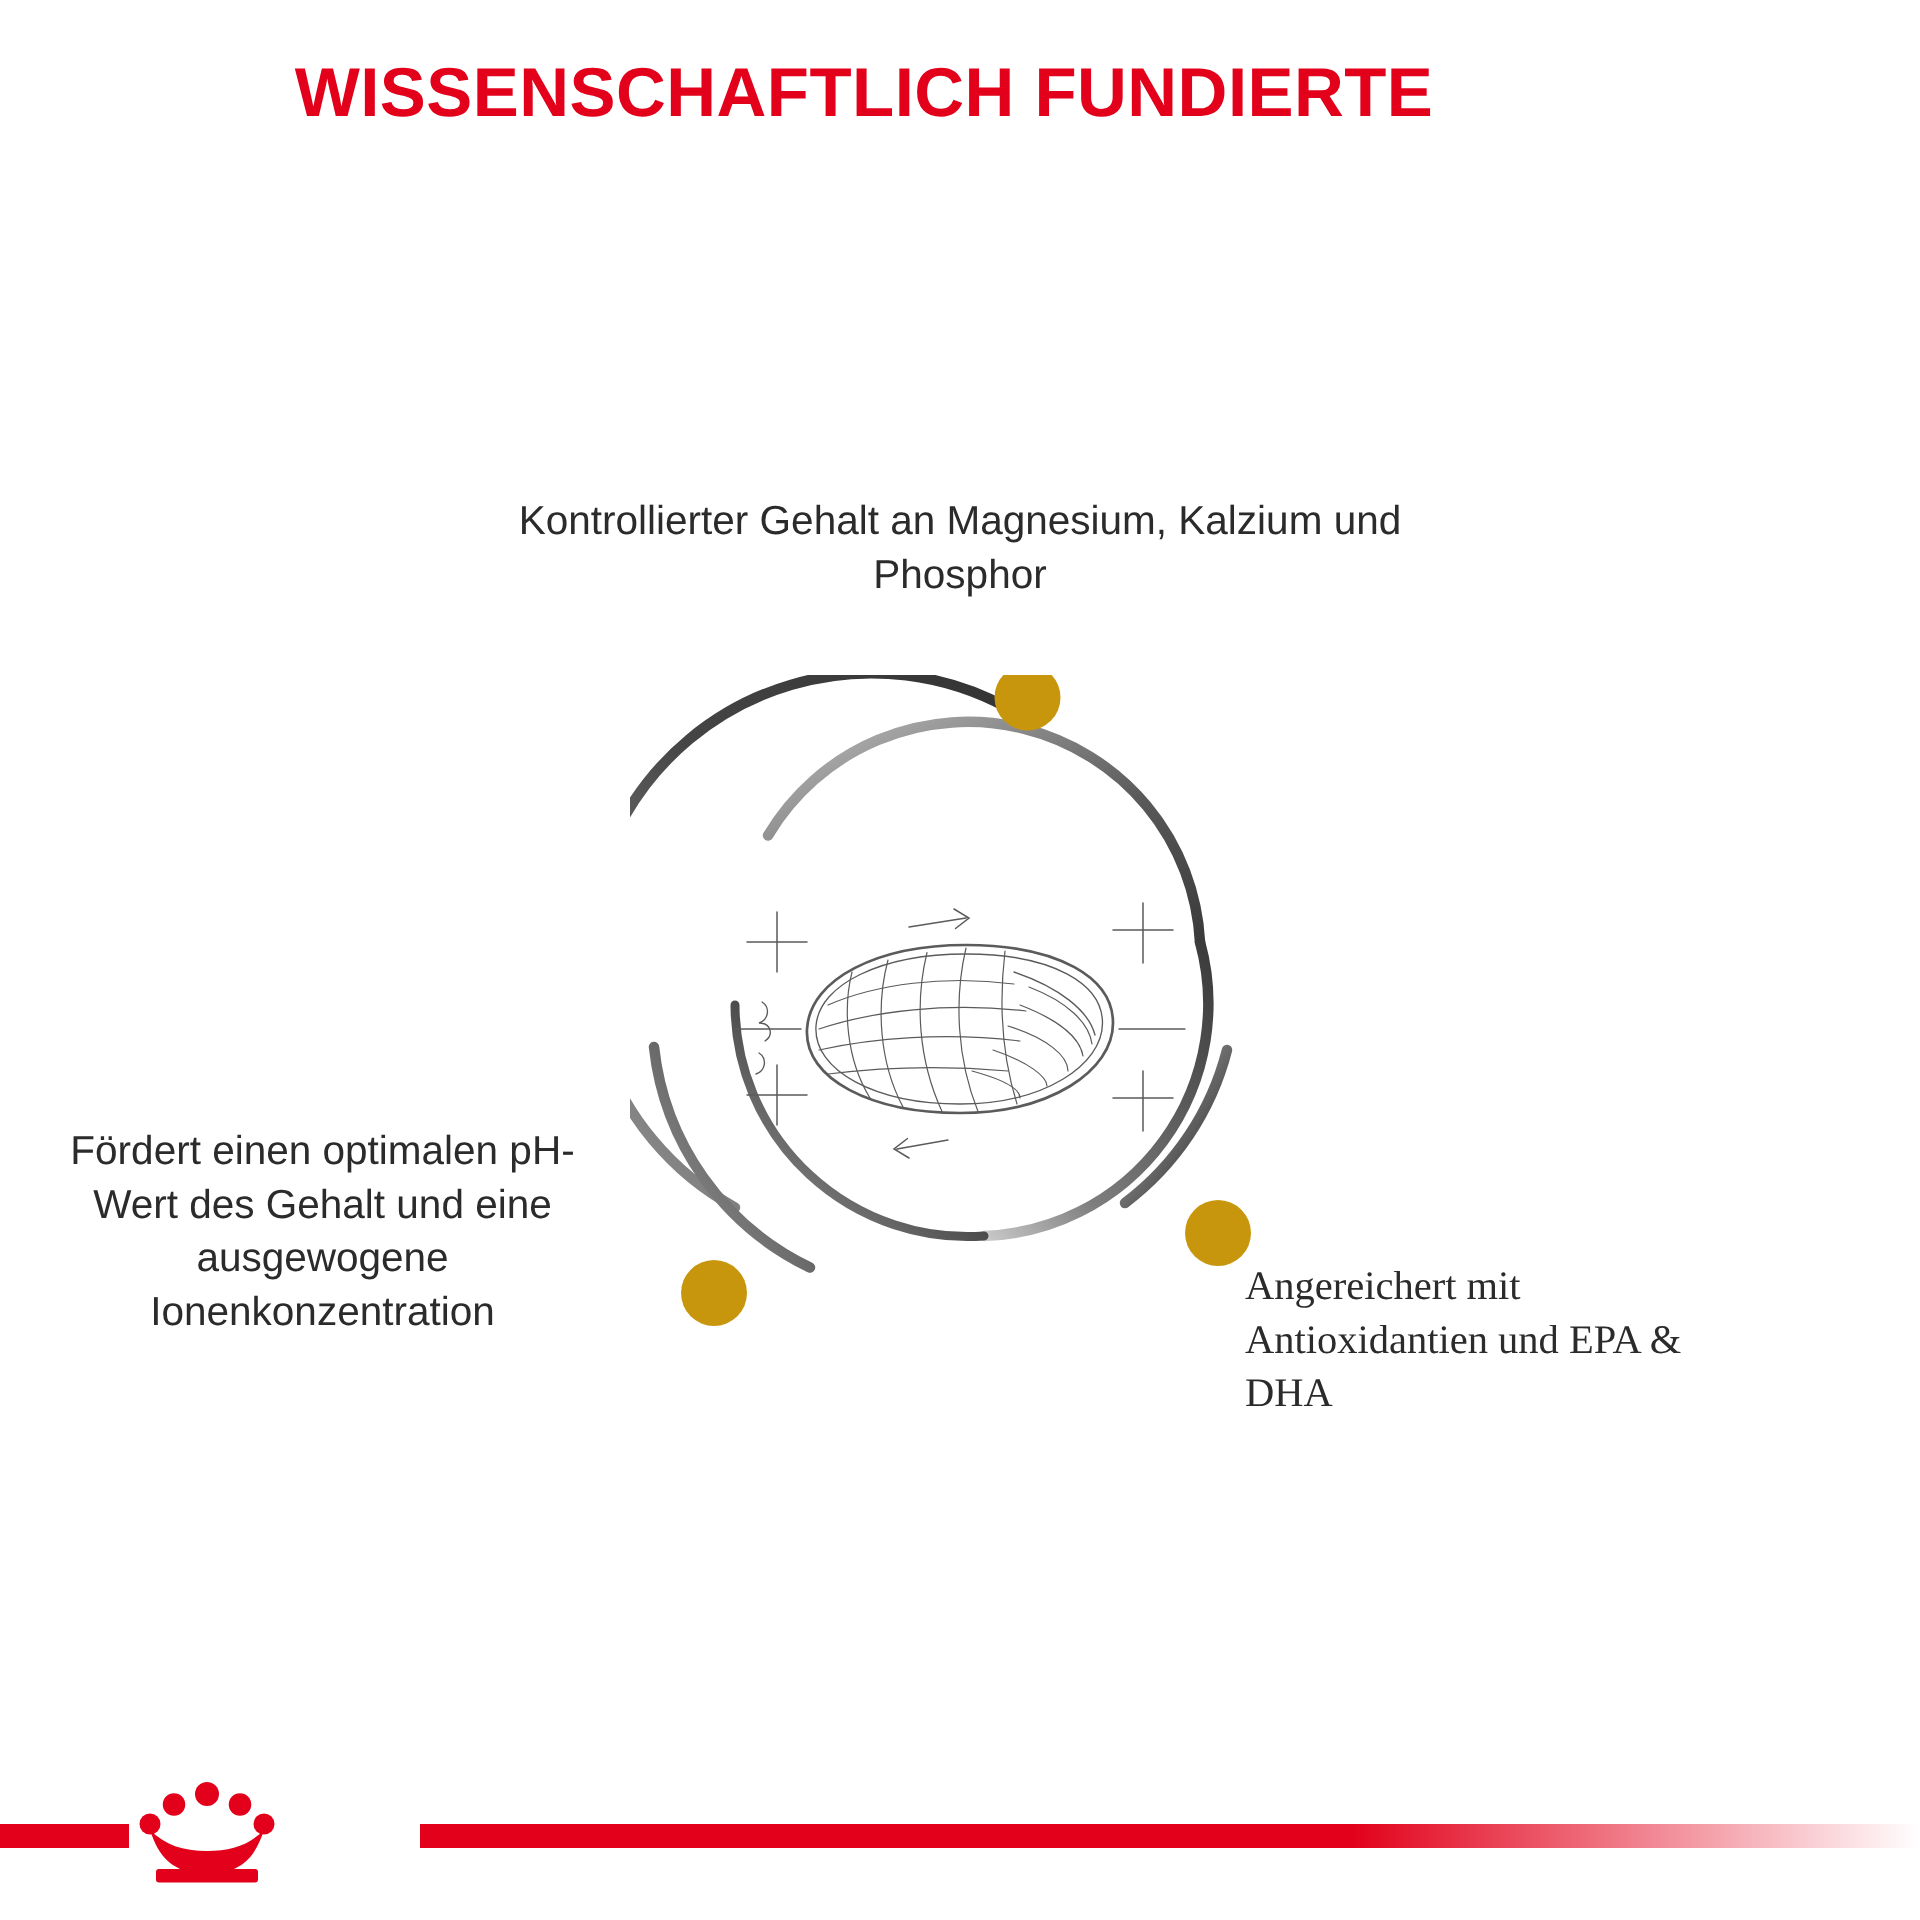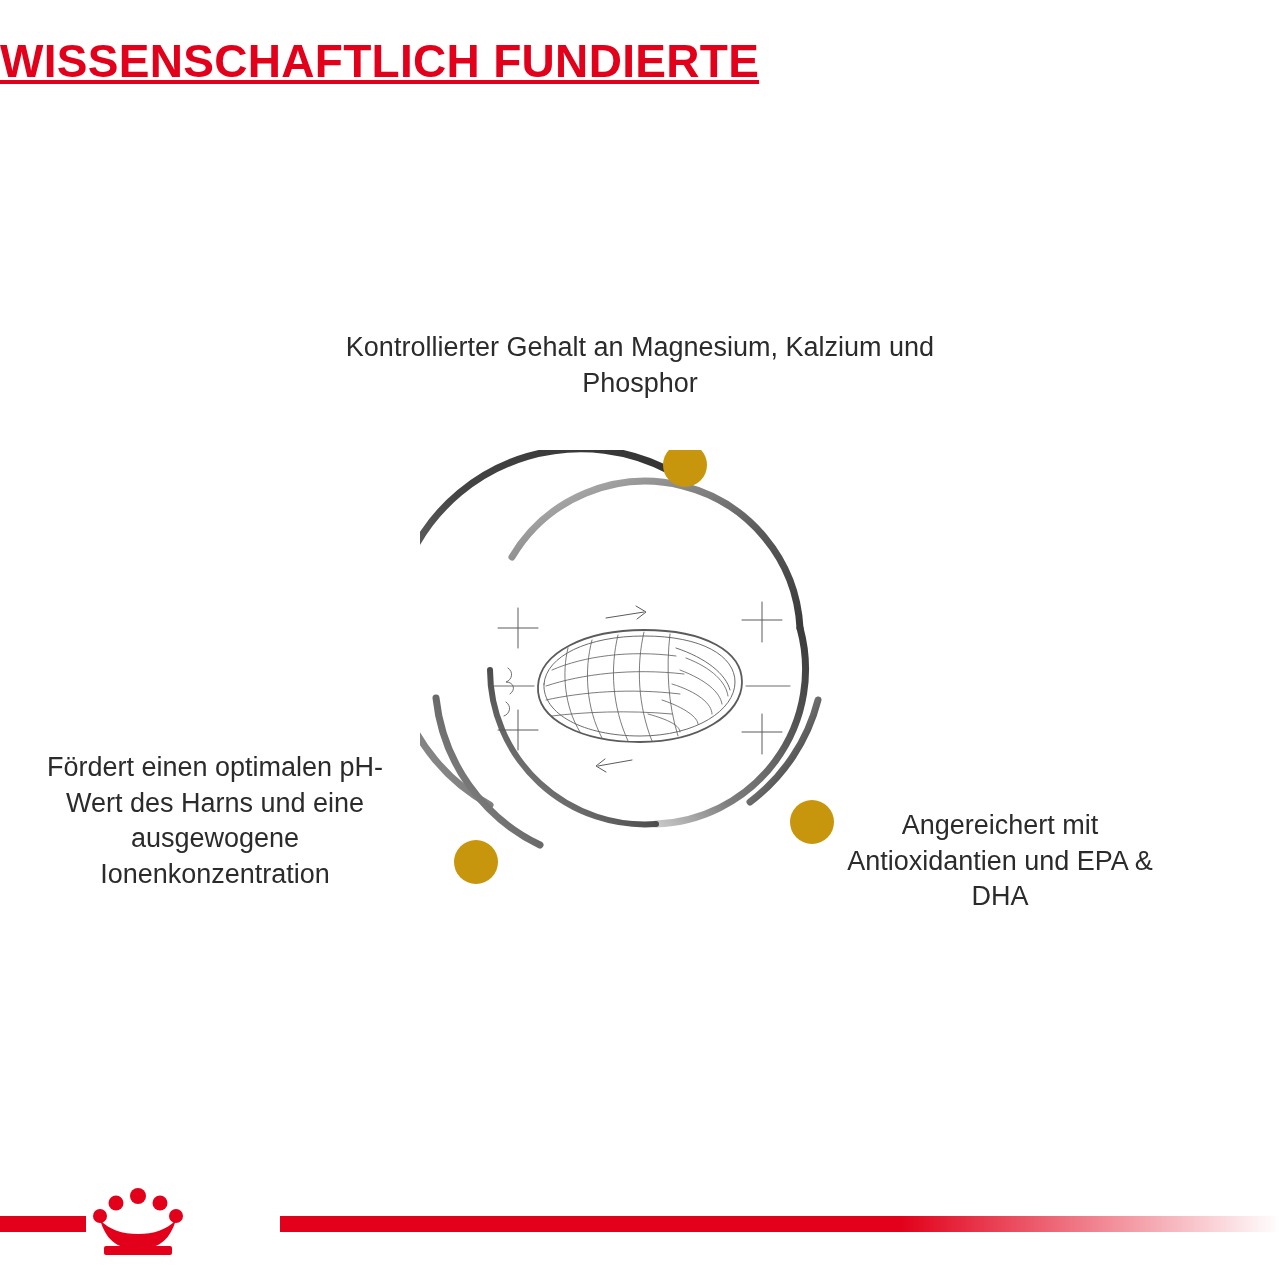--- a/index.html
+++ b/index.html
@@ -15,26 +15,26 @@
     position: relative;
     overflow: hidden;
   }
 
   
   .title {
     position: absolute;
     top: 34px;
     left: 0;
     width: 1152px;
+    text-align: center;
     color: #e2001a;
     font-size: 46px;
     font-weight: bold;
     line-height: 1.18;
     letter-spacing: 0.3px;
-    text-decoration: underline;
   }
   .title .line {
     display: block;
   }
 
   
   .diagram {
     position: absolute;
     left: 0;
     top: 300px;
@@ -76,23 +76,24 @@
     text-align: center;
   }
   .label-left {
     left: 20px;
     top: 450px;
     width: 390px;
     text-align: center;
   }
   .label-right {
     left: 830px;
-    top: 508px;
+    top: 540px;
     width: 340px;
-    text-align: center;
+    text-align: left;
+    font-family: Liberation Serif, serif;
   }
 
   
   .footer {
     position: absolute;
     left: 0;
     bottom: 0;
     width: 1280px;
     height: 112px;
   }
@@ -124,21 +125,21 @@
 <body>
 
 <div class="title">
   <span class="line">WISSENSCHAFTLICH FUNDIERTE</span>
 </div>
 
 <div class="diagram">
 
   <div class="label label-top">Kontrollierter Gehalt an Magnesium, Kalzium und Phosphor</div>
 
-  <div class="label label-left">Fördert einen optimalen pH-Wert des Harns und eine ausgewogene Ionenkonzentration</div>
+  <div class="label label-left">Fördert einen optimalen pH-Wert des Gehalt und eine ausgewogene Ionenkonzentration</div>
 
   <div class="label label-right">Angereichert mit Antioxidantien und EPA &amp; DHA</div>
 
   <div class="ring-wrap">
     <svg width="440" height="440" viewBox="0 0 440 440" aria-hidden="true">
       <defs>
         <linearGradient id="gradA" x1="0" y1="1" x2="1" y2="0">
           <stop offset="0%" stop-color="#9a9a9a"></stop>
           <stop offset="55%" stop-color="#454545"></stop>
           <stop offset="100%" stop-color="#333333"></stop>

